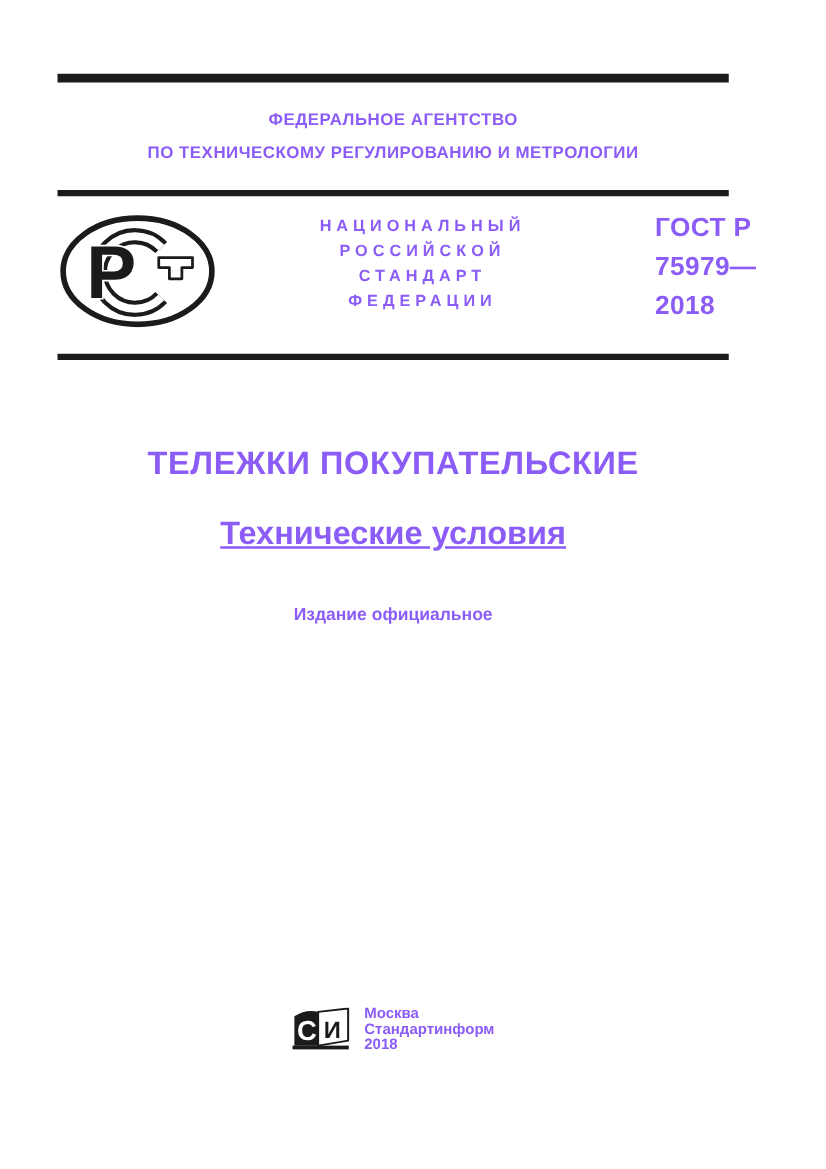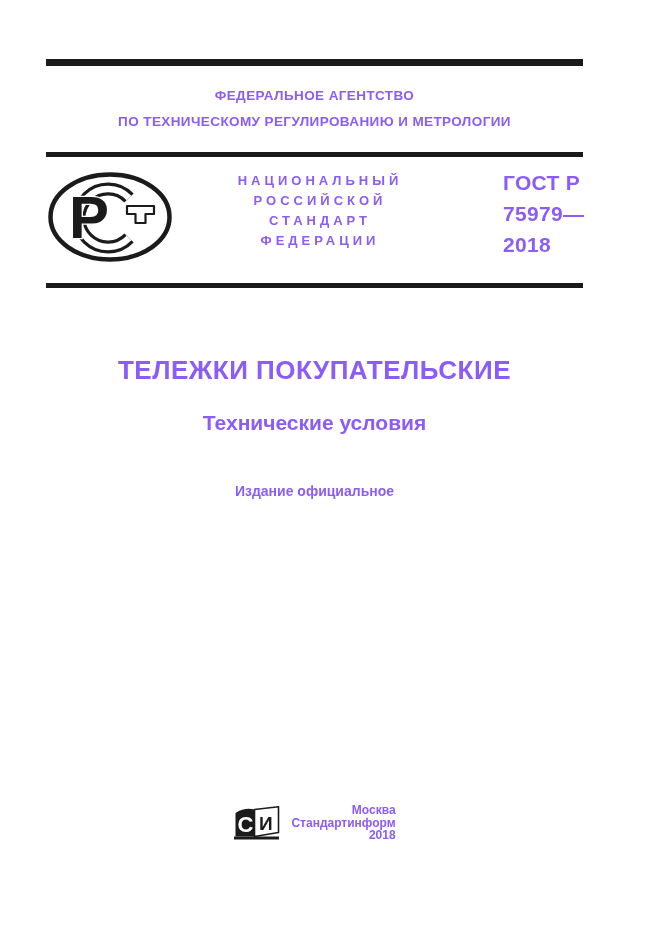--- a/index.html
+++ b/index.html
@@ -39,32 +39,32 @@
   .agency .agency-line2 { margin-top: 10px; }
 
   .emblem-rst {
     position: absolute;
     left: 48px; top: 172px;
     width: 124px; height: 90px;
   }
 
   .std-type {
     position: absolute;
-    left: 180px; top: 171px;
+    left: 198px; top: 171px;
     width: 280px;
     text-align: center;
     font-weight: bold;
     font-size: 13px;
     letter-spacing: 4px;
     line-height: 20px;
   }
 
   .designation {
     position: absolute;
-    left: 503px; top: 167px;
+    left: 524px; top: 167px;
     font-weight: bold;
     font-size: 21px;
     line-height: 31px;
     letter-spacing: 0.3px;
     white-space: nowrap;
   }
 
   .doc-title {
     position: absolute;
     left: 46px; top: 355px;
@@ -74,22 +74,23 @@
     font-size: 26px;
     letter-spacing: 0.5px;
     margin: 0;
   }
   .doc-subtitle {
     position: absolute;
     left: 46px; top: 411px;
     width: 537px;
     text-align: center;
     font-weight: bold;
-    font-size: 21px;
+    font-size: 26px;
     margin: 0;
+    text-decoration: underline;
   }
   .edition-note {
     position: absolute;
     left: 46px; top: 483px;
     width: 537px;
     text-align: center;
     font-weight: bold;
     font-size: 14px;
   }
 
@@ -97,21 +98,21 @@
     position: absolute;
     left: 46px; top: 804px;
     width: 537px;
     display: flex;
     justify-content: center;
     align-items: flex-start;
     gap: 10px;
   }
   .imprint-logo { margin-top: 2px; flex: 0 0 auto; }
   .imprint-text {
-    text-align: right;
+    text-align: left;
     font-weight: bold;
     font-size: 12px;
     line-height: 12.5px;
   }
 </style>
 </head>
 <body>
 
 <div class="page">
 

